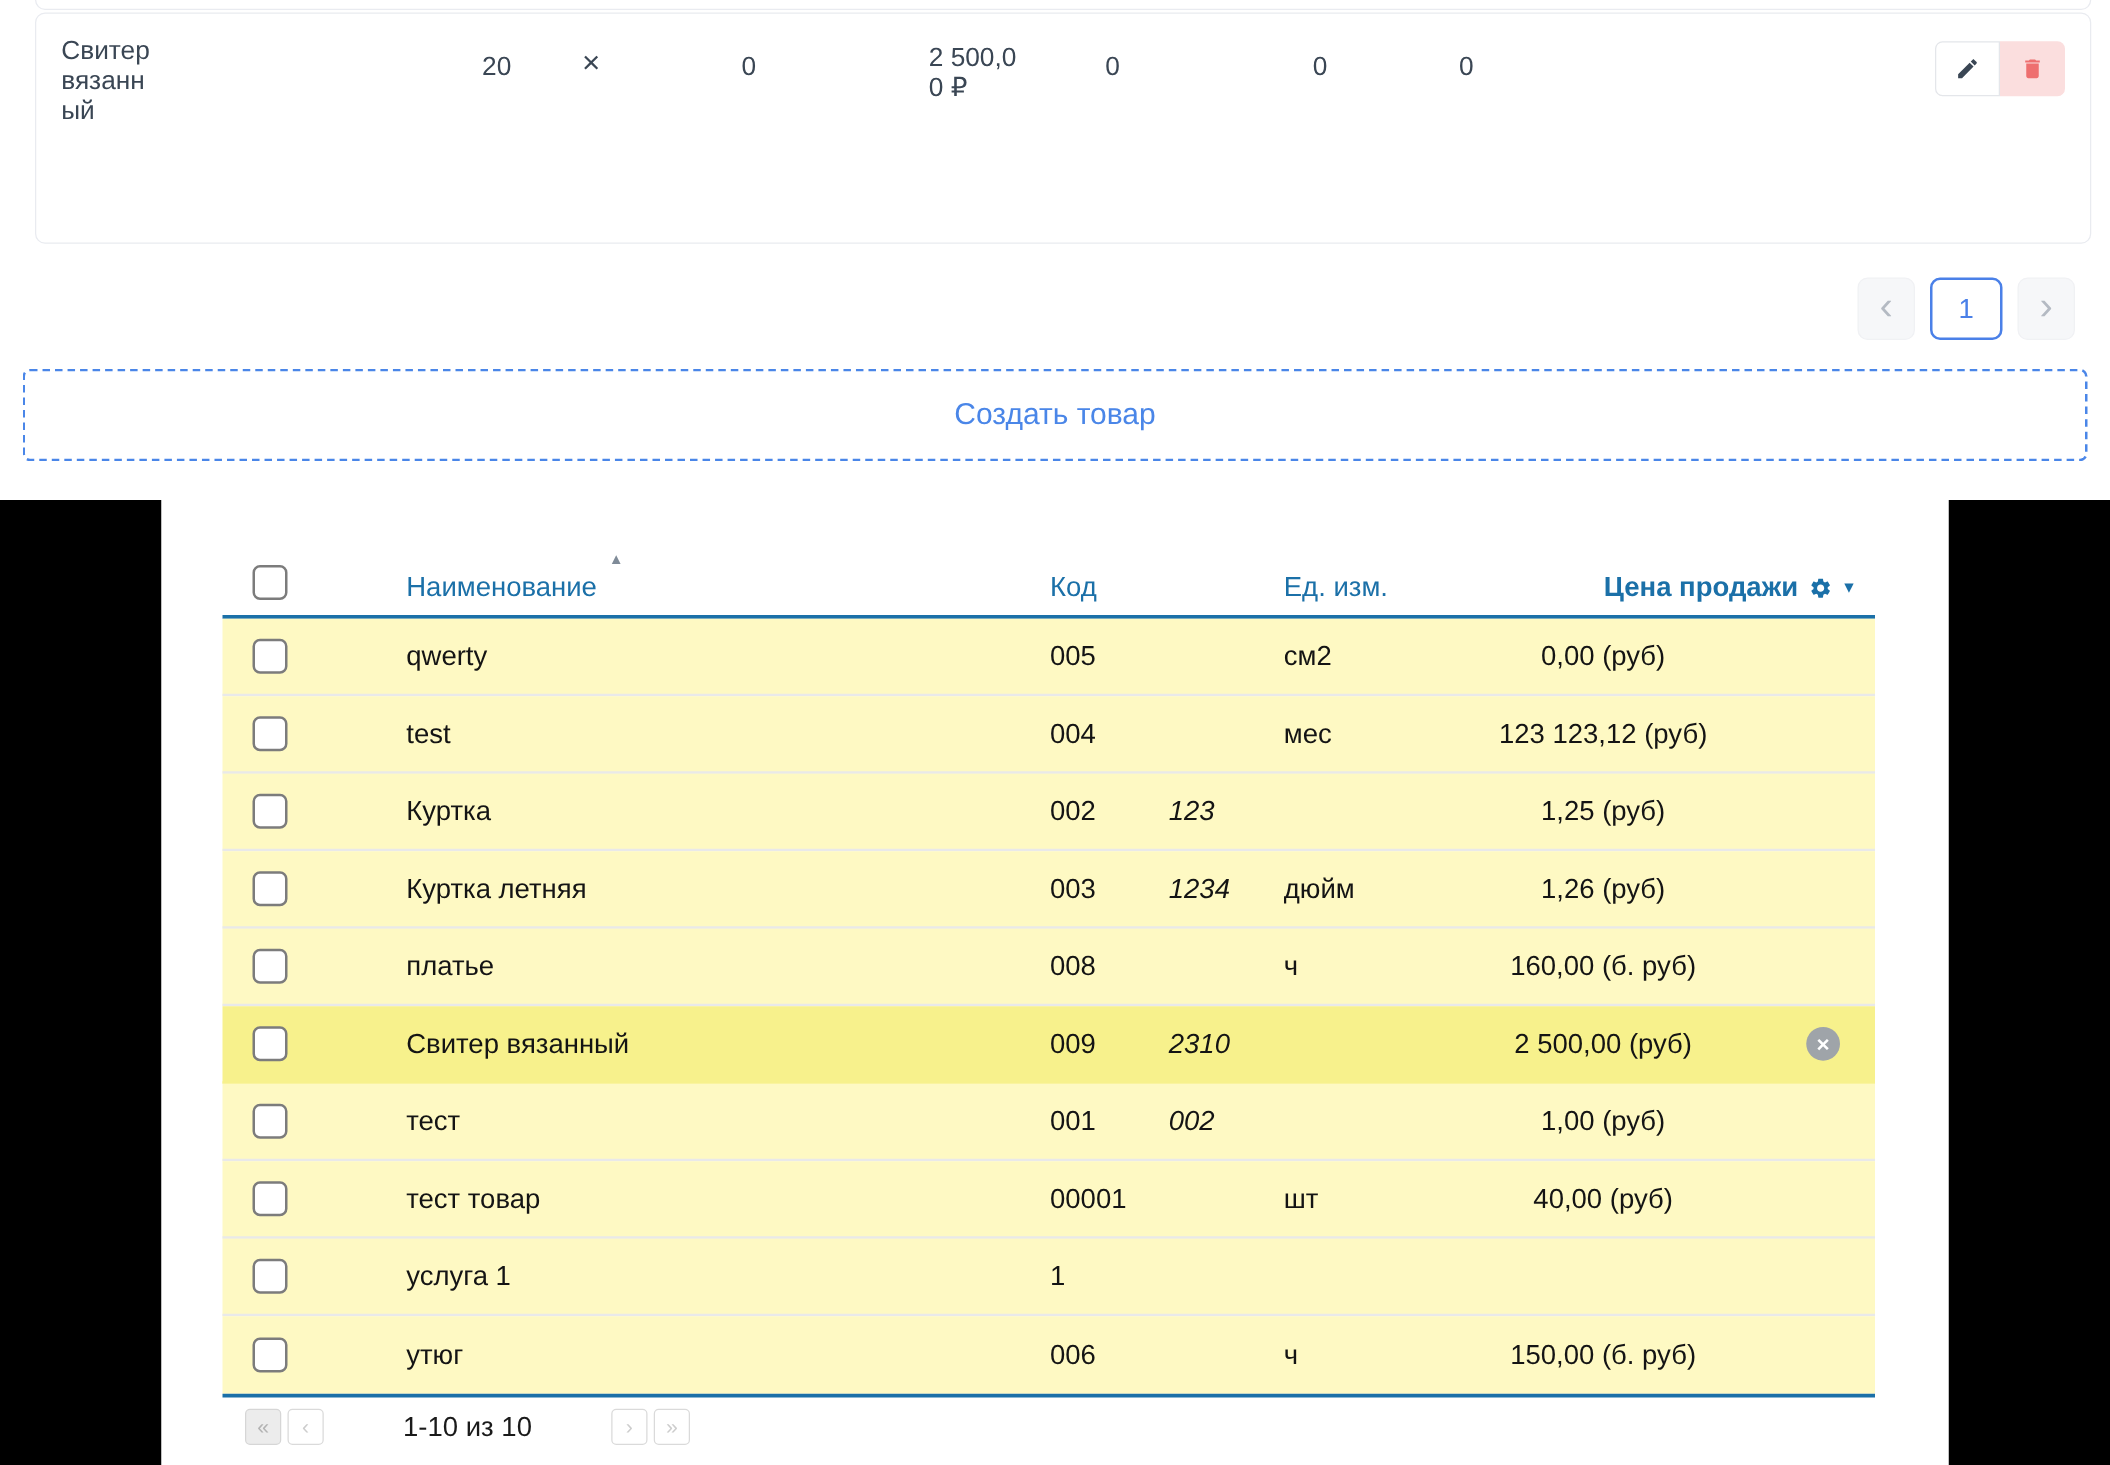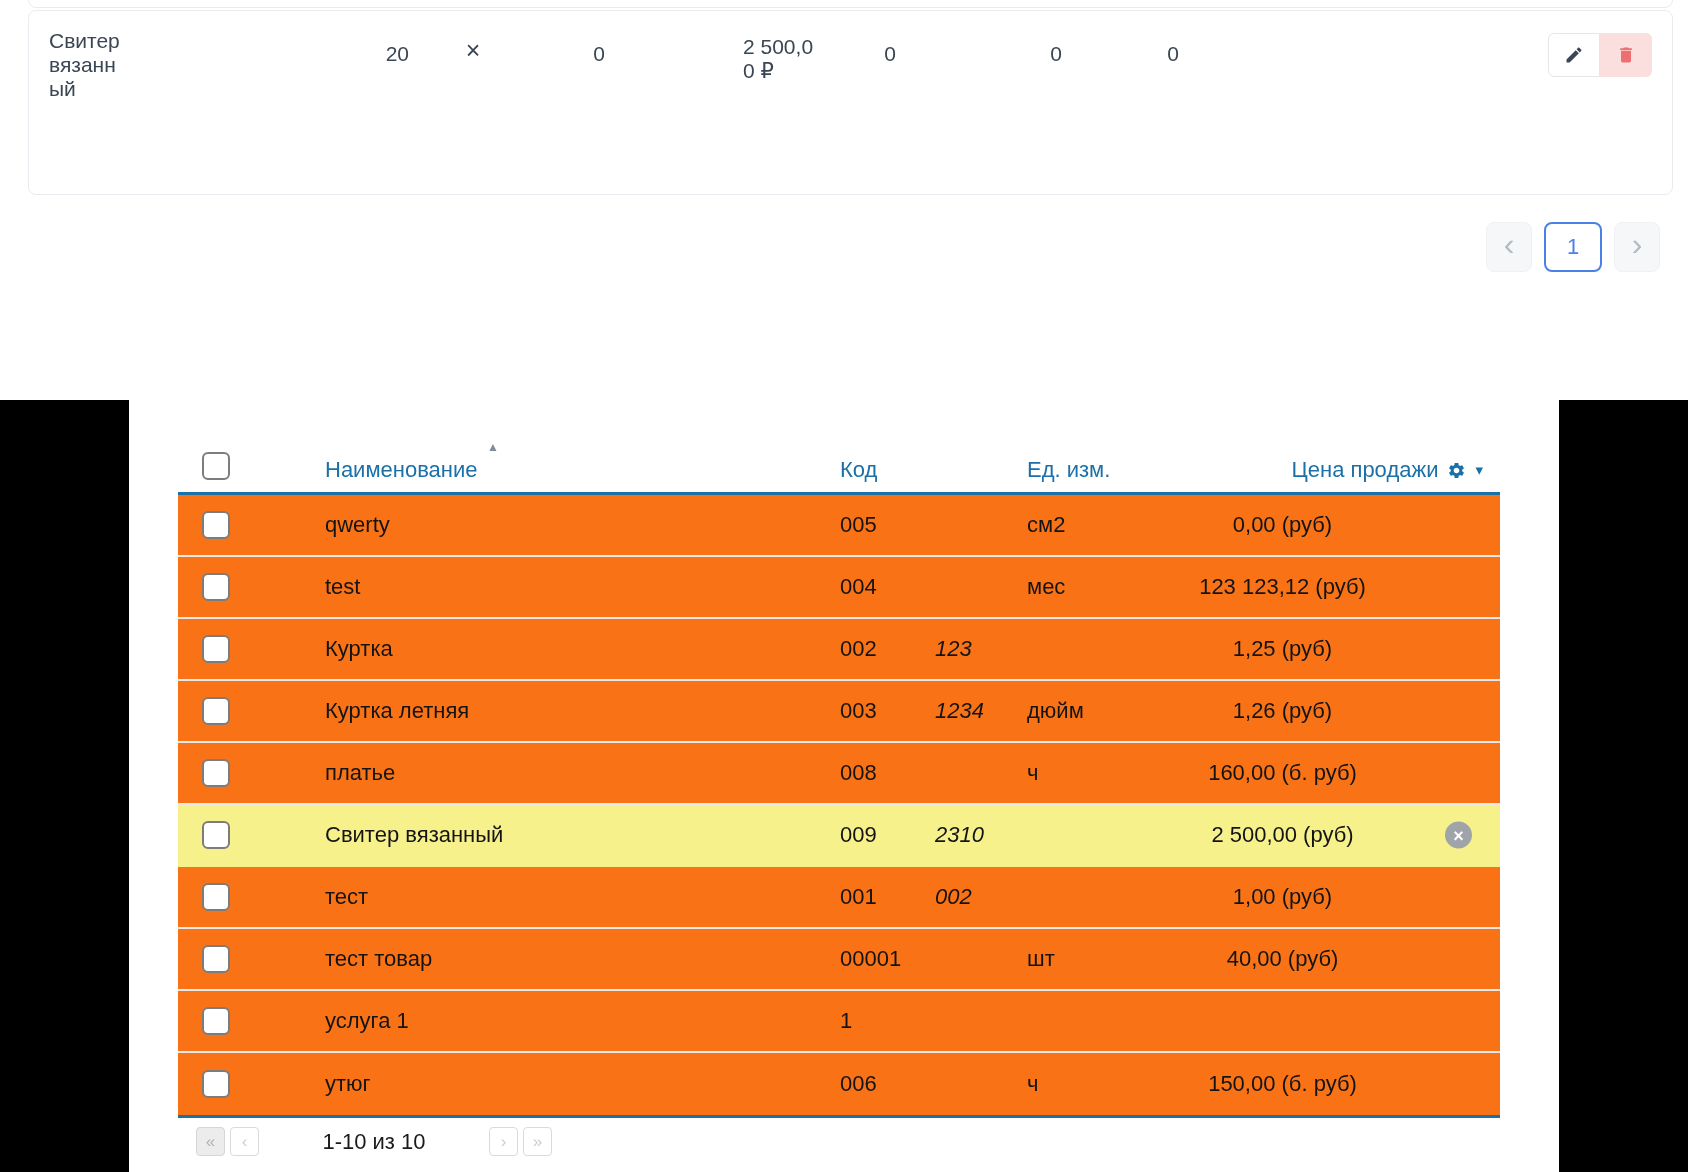--- a/index.html
+++ b/index.html
@@ -44,26 +44,26 @@
   .panel { position:absolute; left:129px; top:0; width:1430px; height:772px; background:#fff; }
 
   .thead { position:absolute; left:49px; top:0; width:1322px; height:95px;
            border-bottom:3px solid #1b70a8; color:#1b70a8; font-size:22px; }
   .thead .hcell { position:absolute; top:57px; line-height:26px; cursor:pointer; }
   .h-name { left:147px; }
   .h-sort { position:absolute; left:309px; top:40px; font-size:12px; color:#7f8b98; }
   .h-code { left:662px; }
   .h-art  { left:757px;margin-top:46px; }
   .h-unit { left:849px; }
-  .h-price{ left:995px; width:310px; display:flex; justify-content:flex-end; align-items:center; gap:9px; }
+  .h-price{ left:995px; width:310px; display:flex; justify-content:flex-end; align-items:center; gap:9px;font-weight:bold; }
   .gear-ic { width:19px; height:19px; display:inline-block; cursor:pointer; }
   .caret { font-size:15px; color:#1b70a8; cursor:pointer; }
 
   .rows { position:absolute; left:49px; top:95px; width:1322px; }
-  .row { position:relative; height:62px; border-bottom:2px solid #e9e9e9; background:#f97316; font-size:22px; color:#141414; }
+  .row { position:relative; height:62px; border-bottom:2px solid #e9e9e9; background:#fef9c3; font-size:22px; color:#141414; }
   .row:last-child { border-bottom:none; }
   .row.hl { background:#f7f18c; border-bottom-color:#f7f18c; }
   .row .cell { position:absolute; top:50%; transform:translateY(-50%); line-height:26px; }
   .cb { appearance:none; -webkit-appearance:none; position:absolute; left:24px; top:50%; transform:translateY(-50%);
         width:28px; height:28px; border:2px solid #7c7c7c; border-radius:6px; background:#fff; cursor:pointer; }
   .thead .cb { top:52px; transform:none; }
   .cname { left:147px; }
   .ccode { left:662px; }
   .cart  { left:757px;font-style:italic; }
   .cunit { left:849px; }
@@ -123,20 +123,23 @@
         <span>‹</span>
       </div>
       <div class="pcur">
         <span>1</span>
       </div>
       <div class="pbtn">
         <span>›</span>
       </div>
     </div>
 
+    <div class="create-btn">
+      <span>Создать товар</span>
+    </div>
   </div>
 
   <div class="s2">
     <div class="panel">
 
       <div class="thead">
         <input type="checkbox" class="cb" style="">
         <div class="hcell h-name">Наименование</div>
         <div class="h-sort">▲</div>
         <div class="hcell h-code">Код</div>

